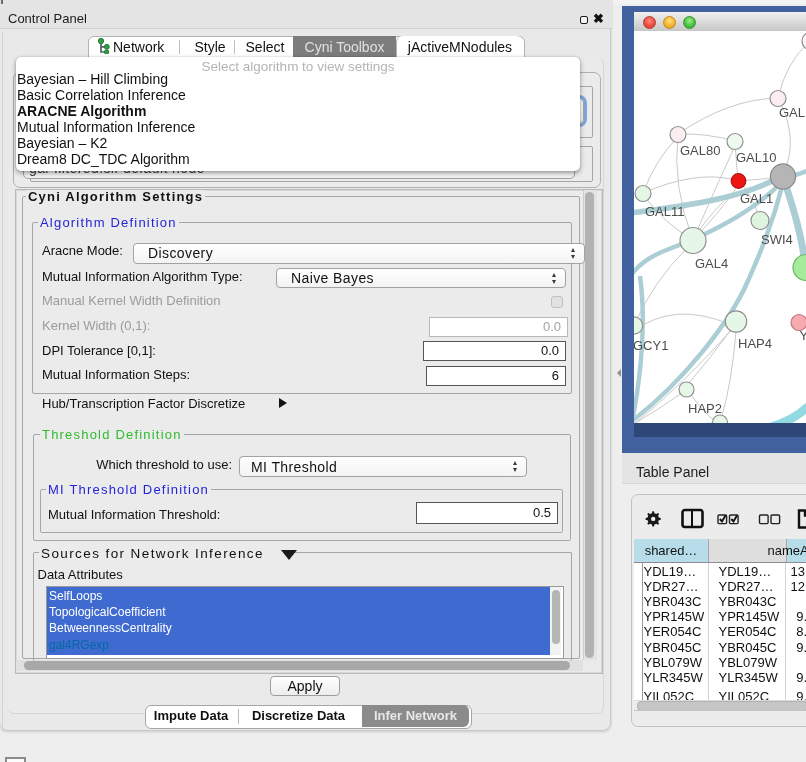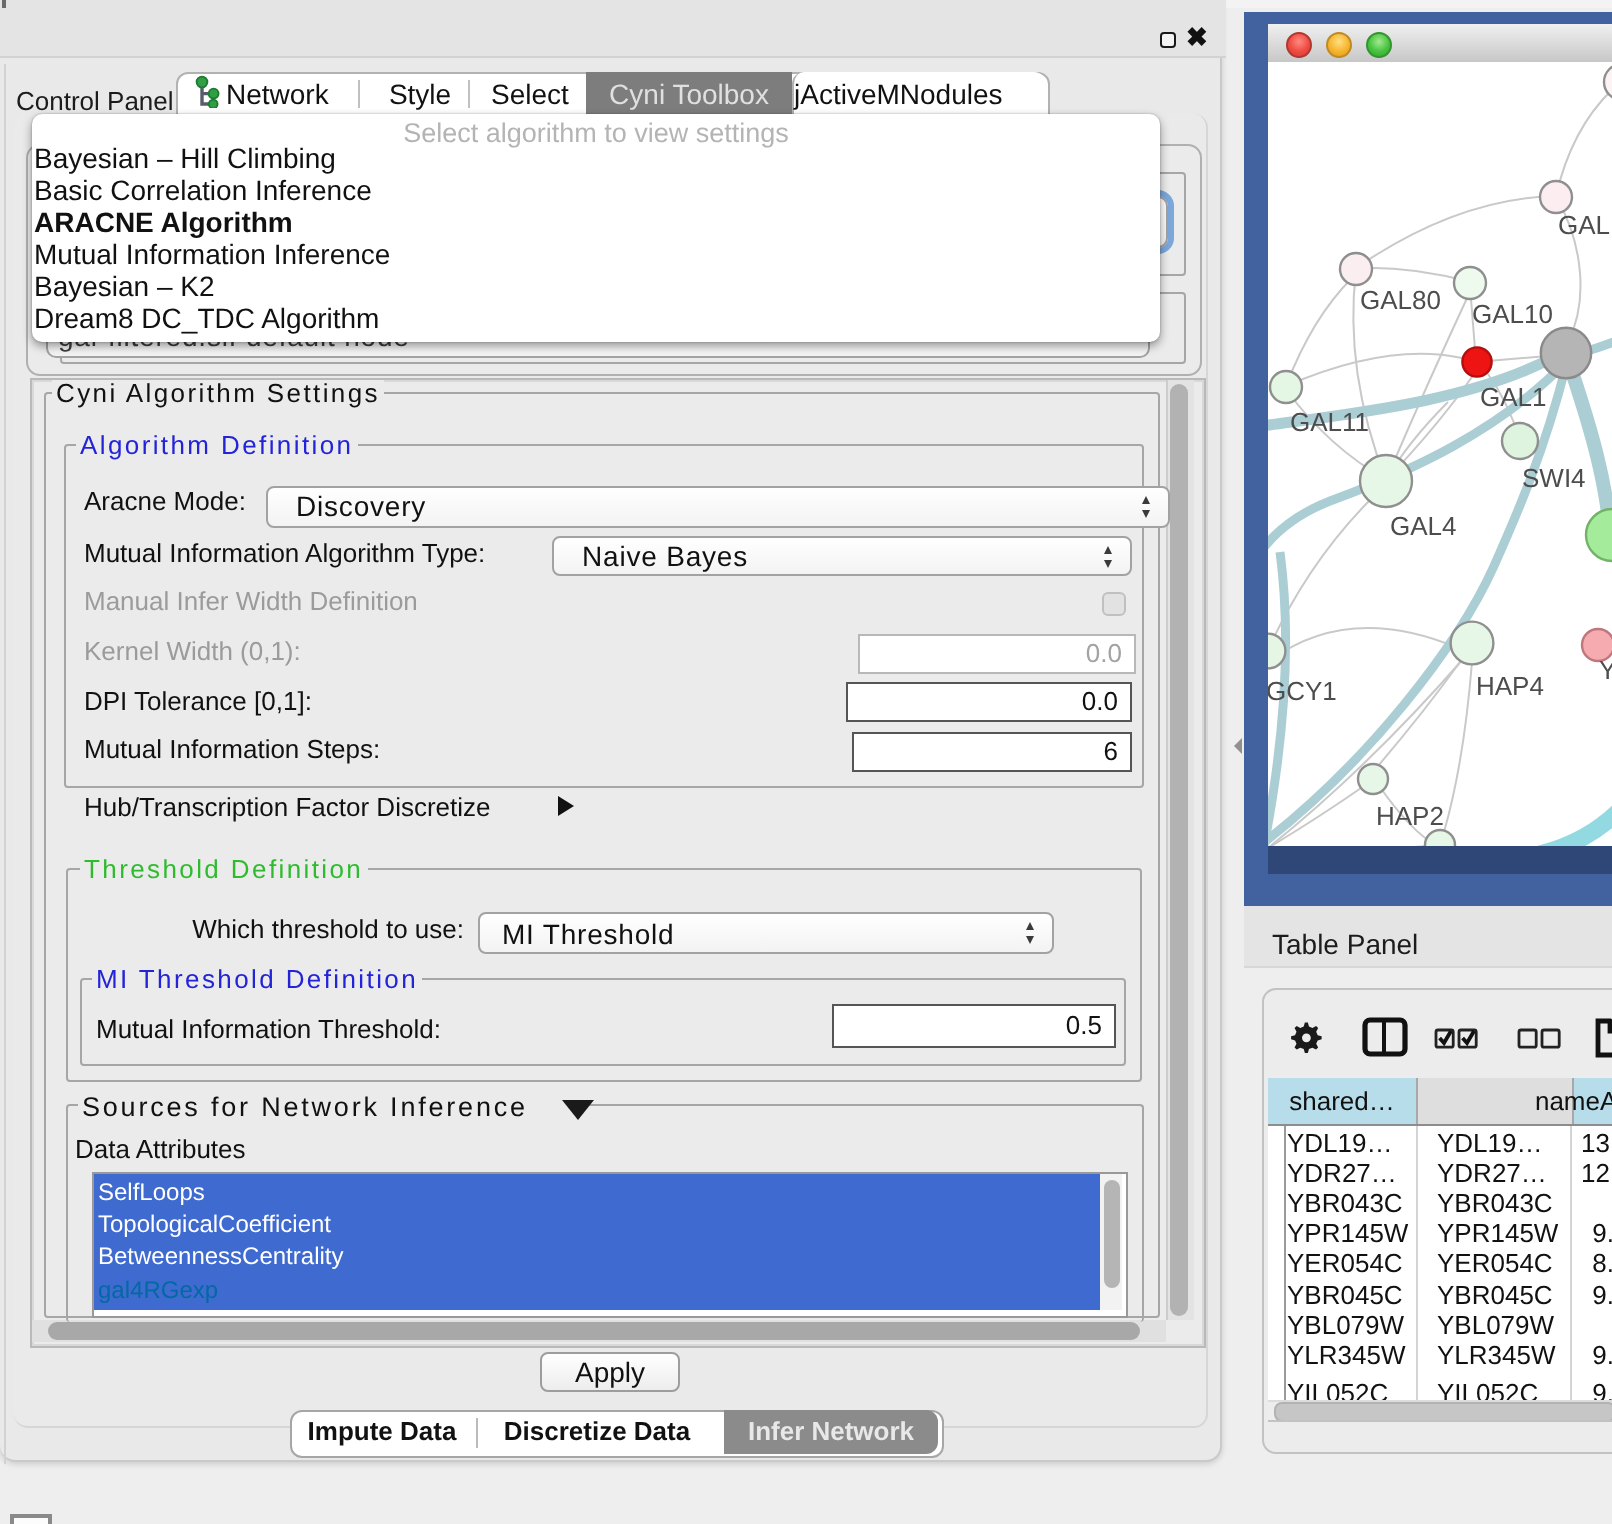--- a/index.html
+++ b/index.html
@@ -17,40 +17,40 @@
 .fld{position:absolute;background:#fff;font-size:13px;color:#111;text-align:right;}
 .row13{position:absolute;font-size:14px;color:#111;height:15px;line-height:15px;white-space:nowrap;}
 </style>
 </head>
 <body>
 
 <div class="abs" style="left:0;top:4;width:611px;height:731px;background:#e9e9e9;border:1px solid #c9c9c9;border-left:none;box-sizing:border-box;border-radius:0 0 8px 8px;box-shadow:0 1px 3px rgba(0,0,0,0.15);"></div>
 <div class="abs" style="left:7px;top:57px;width:596px;height:656px;background:#eaeaea;border:1px solid #d6d6d6;border-left:none;border-top:none;border-radius:7px;"></div>
 <div class="abs" style="left:0;top:0;width:806px;height:4px;background:#f3f3f3;"></div>
 <div class="abs" style="left:0;top:4;width:613px;height:28px;background:#e4e4e4;border-bottom:1px solid #d2d2d2;"></div>
-<div class="abs" style="left:8px;top:11px;font-size:13px;color:#1c1c1c;height:16px;line-height:16px;margin-top:32px;">Control Panel</div>
+<div class="abs" style="left:8px;top:11px;font-size:13px;color:#1c1c1c;height:16px;line-height:16px;">Control Panel</div>
 <div class="abs" style="left:580px;top:15.5px;width:6px;height:6px;border:1.6px solid #1a1a1a;border-radius:2px;background:#f4f4f4;"></div>
 <div class="abs" style="left:593px;top:11px;font-size:13px;font-weight:bold;color:#111;">✖</div>
 
 <div class="abs" id="tabstrip" style="left:88px;top:36px;width:435px;height:22px;background:#ffffff;border:1px solid #b2b2b2;border-radius:6px 6px 0 0;"></div>
 <div class="abs" style="left:96px;top:37px;width:14px;height:17px;">
 <svg width="14" height="17">
       <path d="M5,5 L5,15 L9.5,15 M5,9.8 L9.5,9.8" stroke="#575d6b" stroke-width="1.7" fill="none"></path>
       <circle cx="5" cy="4" r="2.7" fill="#2f9e44" stroke="#1e7a30" stroke-width="0.9"></circle>
       <circle cx="10.8" cy="9.8" r="2.5" fill="#2f9e44" stroke="#1e7a30" stroke-width="0.9"></circle>
       <circle cx="10.6" cy="15" r="2.2" fill="#2f9e44" stroke="#1e7a30" stroke-width="0.9"></circle>
     </svg>
 </div>
 <div class="abs" style="left:113px;top:39px;width:62px;height:17px;line-height:17px;font-size:14px;color:#111;">Network</div>
 <div class="abs" style="left:179px;top:40px;width:1px;height:14px;background:#c0c0c0;"></div>
 <div class="abs" style="left:188px;top:39px;width:44px;height:17px;line-height:17px;font-size:14px;color:#111;text-align:center;">Style</div>
 <div class="abs" style="left:234px;top:40px;width:1px;height:14px;background:#c0c0c0;"></div>
 <div class="abs" style="left:240px;top:39px;width:50px;height:17px;line-height:17px;font-size:14px;color:#111;text-align:center;">Select</div>
 <div class="abs" style="left:293px;top:36px;width:103px;height:22px;background:#7d7d7d;line-height:22px;font-size:14px;color:#e0e0e0;text-align:center;">Cyni Toolbox</div>
-<div class="abs" style="left:396px;top:36px;width:126px;height:22px;background:#fff;border-left:1px solid #b2b2b2;border-radius:6px 6px 0 0;line-height:22px;font-size:14px;color:#111;text-align:left;">jActiveMNodules</div>
+<div class="abs" style="left:396px;top:36px;width:126px;height:22px;background:#fff;border-left:1px solid #b2b2b2;border-radius:6px 6px 0 0;line-height:22px;font-size:14px;color:#111;text-align:center;">jActiveMNodules</div>
 
 <div class="abs" style="left:13px;top:72px;width:586px;height:114px;background:#ebebeb;border:1px solid #b0b0b0;border-radius:7px;"></div>
 <div class="grp" style="left:30px;top:86px;width:561px;height:50px;"></div>
 <div class="combo" style="left:120px;top:98px;width:462px;height:24px;border-radius:5px;box-shadow:0 0 0 3px rgba(95,150,215,0.8);"></div>
 <div class="grp" style="left:30px;top:146px;width:561px;height:34px;"></div>
 <div class="combo" style="left:23px;top:156px;width:550px;height:21px;border-radius:5px;">
     <span class="ct" style="left:5px;color:#3c3c3c;">gal-filtered.sif default node</span>
   </div>
 
 <div class="abs" style="left:16px;top:57px;width:564px;height:114px;background:#fff;border-radius:5px;box-shadow:0 2px 5px rgba(0,0,0,0.4),0 0 1px rgba(0,0,0,0.3);"></div>
@@ -64,38 +64,38 @@
 
 <div class="abs" style="left:15px;top:189px;width:586px;height:483px;background:#ebebeb;border:1px solid #b9b9b9;box-shadow:inset 0 0 0 1px #d8d8d8;"></div>
 
 <div class="abs" style="left:583px;top:190px;width:13px;height:470px;background:#e3e3e3;border-left:1px solid #cccccc;"></div>
 <div class="abs" style="left:584.5px;top:192px;width:9px;height:466px;background:#b2b2b2;border-radius:5px;"></div>
 
 <div class="abs" style="left:16px;top:660px;width:567px;height:11px;background:#e0e0e0;"></div>
 <div class="abs" style="left:24px;top:661px;width:546px;height:9px;background:#a8a8a8;border-radius:4.5px;"></div>
 
 <div class="grp" style="left:22px;top:196px;width:556px;height:461px;"></div>
-<div class="gl" style="left:26px;top:190px;color:#111;">Cyni Algorithm Settings</div>
+<div class="gl" style="left:26px;top:190px;color:#111;font-weight:bold;">Cyni Algorithm Settings</div>
 
 <div class="grp" style="left:32px;top:222px;width:538px;height:170px;"></div>
 <div class="gl" style="left:38px;top:216px;color:#2323d8;">Algorithm Definition</div>
 
 <div class="lbl" style="left:42px;top:243.5px;">Aracne Mode:</div>
 <div class="combo" style="left:133px;top:242.5px;width:431px;height:19px;padding-left:19px;">
     <span class="ct" style="left:14px;">Discovery</span>
     <span class="spin"></span>
   </div>
 
 <div class="lbl" style="left:42px;top:269.5px;">Mutual Information Algorithm Type:</div>
 <div class="combo" style="left:276px;top:268px;width:288px;height:18px;">
     <span class="ct" style="left:14px;">Naive Bayes</span>
     <span class="spin"></span>
   </div>
 
-<div class="lbl dis" style="left:42px;top:294px;">Manual Infer Width Definition</div>
+<div class="lbl dis" style="left:42px;top:294px;">Manual Kernel Width Definition</div>
 <div class="abs" style="left:551px;top:296px;width:10px;height:10px;background:#e2e2e2;border:1px solid #c0c0c0;border-radius:3px;"></div>
 
 <div class="lbl dis" style="left:42px;top:318.5px;">Kernel Width (0,1):</div>
 <div class="fld" style="left:429px;top:317px;width:131px;height:18px;line-height:18px;border:1px solid #b8b8b8;padding-right:6px;color:#a3a3a3;">0.0</div>
 
 <div class="lbl" style="left:42px;top:343.5px;">DPI Tolerance [0,1]:</div>
 <div class="fld" style="left:423px;top:341px;width:135px;height:18px;line-height:18px;border:1.5px solid #555;padding-right:6px;">0.0</div>
 
 <div class="lbl" style="left:42px;top:367.5px;">Mutual Information Steps:</div>
 <div class="fld" style="left:426px;top:366px;width:132px;height:18px;line-height:18px;border:1.5px solid #555;padding-right:6px;">6</div>

